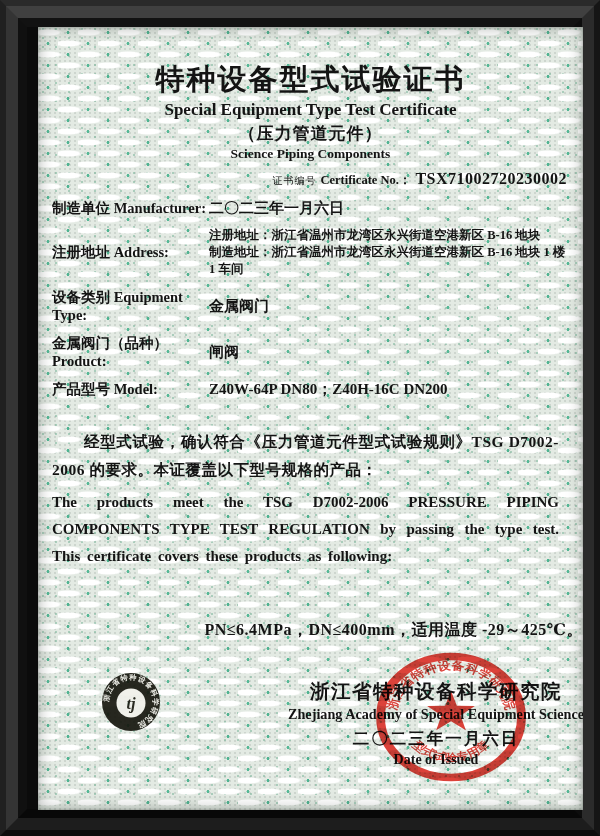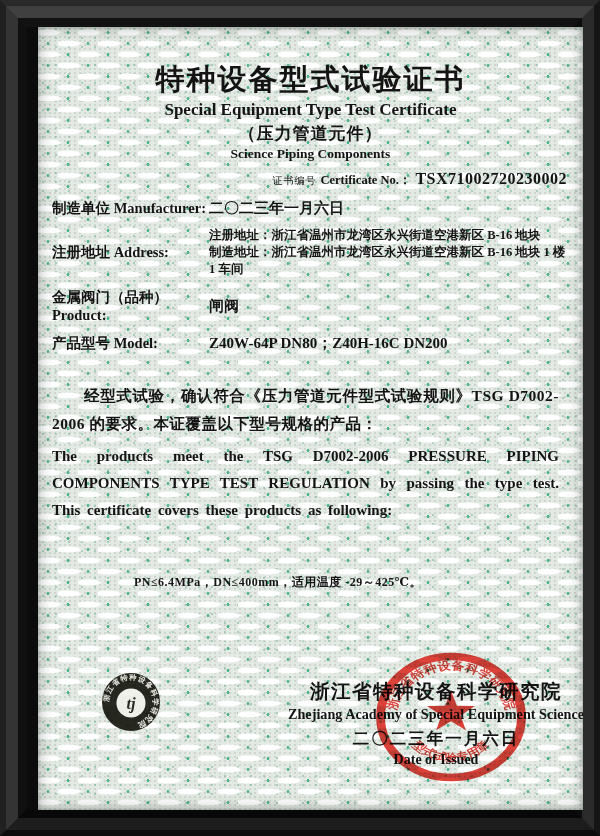--- a/index.html
+++ b/index.html
@@ -37,21 +37,21 @@
   .fields{margin-top:12px;padding-left:14px;padding-right:10px;}
   .row{display:flex;align-items:center;margin-bottom:10px;}
   .row .label{width:157px;flex:none;font-size:14.5px;font-weight:bold;line-height:18px;}
   .row .value{font-size:15px;font-weight:bold;line-height:18px;}
   .row .value.small{font-size:12.5px;line-height:17px;}
   .row.tall{align-items:center;}
   
   .bodytext{margin:30px 24px 0 14px;}
   .bodytext .zh{margin:0;font-size:15.5px;font-weight:bold;line-height:28px;text-indent:32px;letter-spacing:.5px;text-align:justify;}
   .bodytext .en{margin:5px 0 0 0;font-size:15px;font-weight:bold;line-height:27px;text-align:justify;word-spacing:3px;}
-  .spec{margin:50px 0 0 96px;font-size:12px;font-weight:bold;letter-spacing:.5px;}
+  .spec{margin:50px 0 0 96px;font-size:16px;font-weight:bold;letter-spacing:.5px;text-align:right;}
   
   .logo{position:absolute;left:62px;top:644px;width:62px;height:62px;opacity:.92;z-index:10;}
   .issuer{position:absolute;left:238px;top:652px;width:320px;text-align:center;z-index:5;}
   .issuer .izh{font-size:19.5px;font-weight:bold;letter-spacing:1.5px;line-height:25px;}
   .issuer .ien{font-size:14.2px;font-weight:bold;line-height:20px;}
   .issuer .idz{font-size:16.5px;font-weight:bold;letter-spacing:2px;line-height:23px;margin-top:3px;}
   .issuer .ide{font-size:14px;font-weight:bold;line-height:19px;}
   .seal{position:absolute;left:335px;top:623px;width:156px;height:134px;z-index:20;opacity:.88;mix-blend-mode:multiply;}
 </style>
 </head>
@@ -80,20 +80,24 @@
       <div class="row">
         <div class="label">制造单位 Manufacturer:</div>
         <div class="value">二〇二三年一月六日</div>
       </div>
       <div class="row tall">
         <div class="label">注册地址 Address:</div>
         <div class="value small">
           <div>注册地址：浙江省温州市龙湾区永兴街道空港新区 B-16 地块</div>
           <div>制造地址：浙江省温州市龙湾区永兴街道空港新区 B-16 地块 1 楼 1 车间</div>
         </div>
+      </div>
+      <div class="row">
+        <div class="label">设备类别 Equipment Type:</div>
+        <div class="value">金属阀门</div>
       </div>
       <div class="row">
         <div class="label">金属阀门（品种）Product:</div>
         <div class="value">闸阀</div>
       </div>
       <div class="row">
         <div class="label">产品型号 Model:</div>
         <div class="value">Z40W-64P DN80；Z40H-16C DN200</div>
       </div>
     </div>

